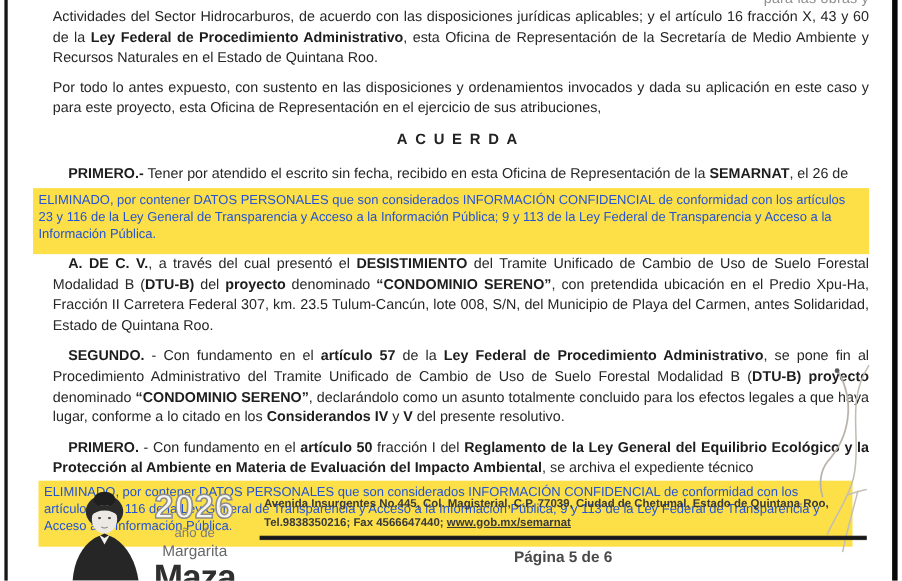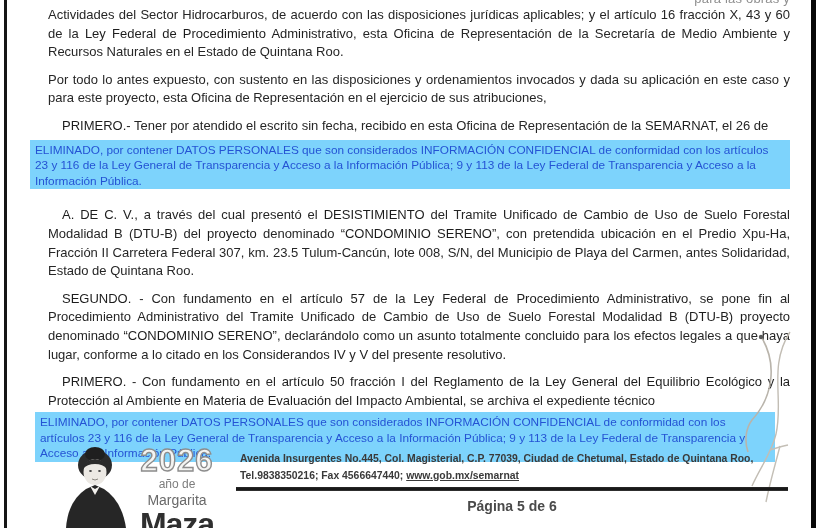--- a/index.html
+++ b/index.html
@@ -24,32 +24,32 @@
     font-size:13px; color:#8f8f8f; text-align:right;
     letter-spacing:.2px; white-space:nowrap;
   }
   .content {
     position:absolute; top:6px; left:48px; width:742px;
     font-size:13px; line-height:18.6px;
     text-align:justify;
   }
   .para { margin-bottom:9px; }
   .para.indent { text-indent:14px; }
-  .para .b { font-weight:normal; color:#1d1d1d; }
+  .para .b { font-weight:bold; color:#1d1d1d; }
   .heading {
     text-align:center; font-weight:bold; letter-spacing:7px;
     font-size:13.5px; color:#222;
     margin:10px 0 12px 0;
   }
   .redaction {
-    background:#7dd3fc;
+    background:#fde047;
     color:#2453D4;
     font-size:11.8px; line-height:15.6px;
-    padding:3px 7px 0 5px;
-    margin:0 0 17px -18px;
+    padding:3px 7px 10px 5px;
+    margin:0 0 0 -18px;
     width:760px;
     text-align:left;
   }
   .redaction.second { margin-left:-13px; width:740px; margin-top:2px; }
   .pen-marks { position:absolute; left:0; top:0; width:820px; height:528px; pointer-events:none; }
   
   .portrait { position:absolute; left:52px; top:443px; }
   .logo-text {
     position:absolute; left:131px; top:445px; width:92px;
     text-align:center; line-height:1;
@@ -81,20 +81,21 @@
 <body>
 
 <div class="edge-left"></div>
 <div class="edge-right"></div>
 
 <div class="top-cut">para las obras y</div>
 
 <div class="content">
   <p class="para"><span>Actividades del Sector Hidrocarburos, de acuerdo con las disposiciones jurídicas aplicables; y el artículo 16 fracción X, 43 y 60 de la </span><span class="b">Ley Federal de Procedimiento Administrativo</span><span>, esta Oficina de Representación de la Secretaría de Medio Ambiente y Recursos Naturales en el Estado de Quintana Roo.</span></p>
   <p class="para"><span>Por todo lo antes expuesto, con sustento en las disposiciones y ordenamientos invocados y dada su aplicación en este caso y para este proyecto, esta Oficina de Representación en el ejercicio de sus atribuciones,</span></p>
+  <div class="heading">ACUERDA</div>
   <p class="para indent" style="margin-bottom:4px;"><span class="b">PRIMERO.-</span><span> Tener por atendido el escrito sin fecha, recibido en esta Oficina de Representación de la </span><span class="b">SEMARNAT</span><span>, el 26 de</span></p>
   <div class="redaction">ELIMINADO, por contener DATOS PERSONALES que son considerados INFORMACIÓN CONFIDENCIAL de conformidad con los artículos 23 y 116  de la Ley General de Transparencia y Acceso a la Información Pública; 9 y 113  de la Ley Federal de Transparencia y Acceso a la Información Pública.</div>
   <p class="para indent"><span class="b">A. DE C. V.</span><span>, a través del cual presentó el </span><span class="b">DESISTIMIENTO</span><span> del Tramite Unificado de Cambio de Uso de Suelo Forestal Modalidad B (</span><span class="b">DTU-B)</span><span> del </span><span class="b">proyecto</span><span> denominado </span><span class="b">“CONDOMINIO SERENO”</span><span>, con  pretendida ubicación en el Predio Xpu-Ha, Fracción II Carretera Federal 307, km. 23.5 Tulum-Cancún, lote 008, S/N, del Municipio de Playa del Carmen, antes Solidaridad, Estado de Quintana Roo.</span></p>
   <p class="para indent"><span class="b">SEGUNDO.</span><span> - Con fundamento en el </span><span class="b">artículo 57</span><span> de la </span><span class="b">Ley Federal de Procedimiento Administrativo</span><span>, se pone fin al Procedimiento Administrativo del Tramite Unificado de Cambio de Uso de Suelo Forestal Modalidad B (</span><span class="b">DTU-B) proyecto</span><span> denominado </span><span class="b">“CONDOMINIO SERENO”</span><span>, declarándolo como un asunto totalmente concluido para los efectos legales a que haya lugar, conforme a lo citado en los </span><span class="b">Considerandos IV</span><span> y </span><span class="b">V</span><span> del presente resolutivo.</span></p>
   <p class="para indent" style="margin-bottom:2px;"><span class="b">PRIMERO.</span><span> - Con fundamento en el </span><span class="b">artículo 50</span><span> fracción I del </span><span class="b">Reglamento de la Ley General del Equilibrio Ecológico y la Protección al Ambiente en Materia de Evaluación del Impacto Ambiental</span><span>, se archiva el expediente técnico</span></p>
   <div class="redaction second">ELIMINADO, por contener DATOS PERSONALES que son considerados INFORMACIÓN CONFIDENCIAL de conformidad con los artículos 23 y 116  de la Ley General de Transparencia y Acceso a la Información Pública; 9 y 113  de la Ley Federal de Transparencia y Acceso a la Información Pública.</div>
 </div>
 
 <svg class="pen-marks" viewBox="0 0 820 528" xmlns="http://www.w3.org/2000/svg">
   <path d="M762 338 C 778 366, 772 398, 752 420 C 746 428, 744 440, 748 452" stroke="#b9b4ab" stroke-width="1.6" fill="none"></path>

